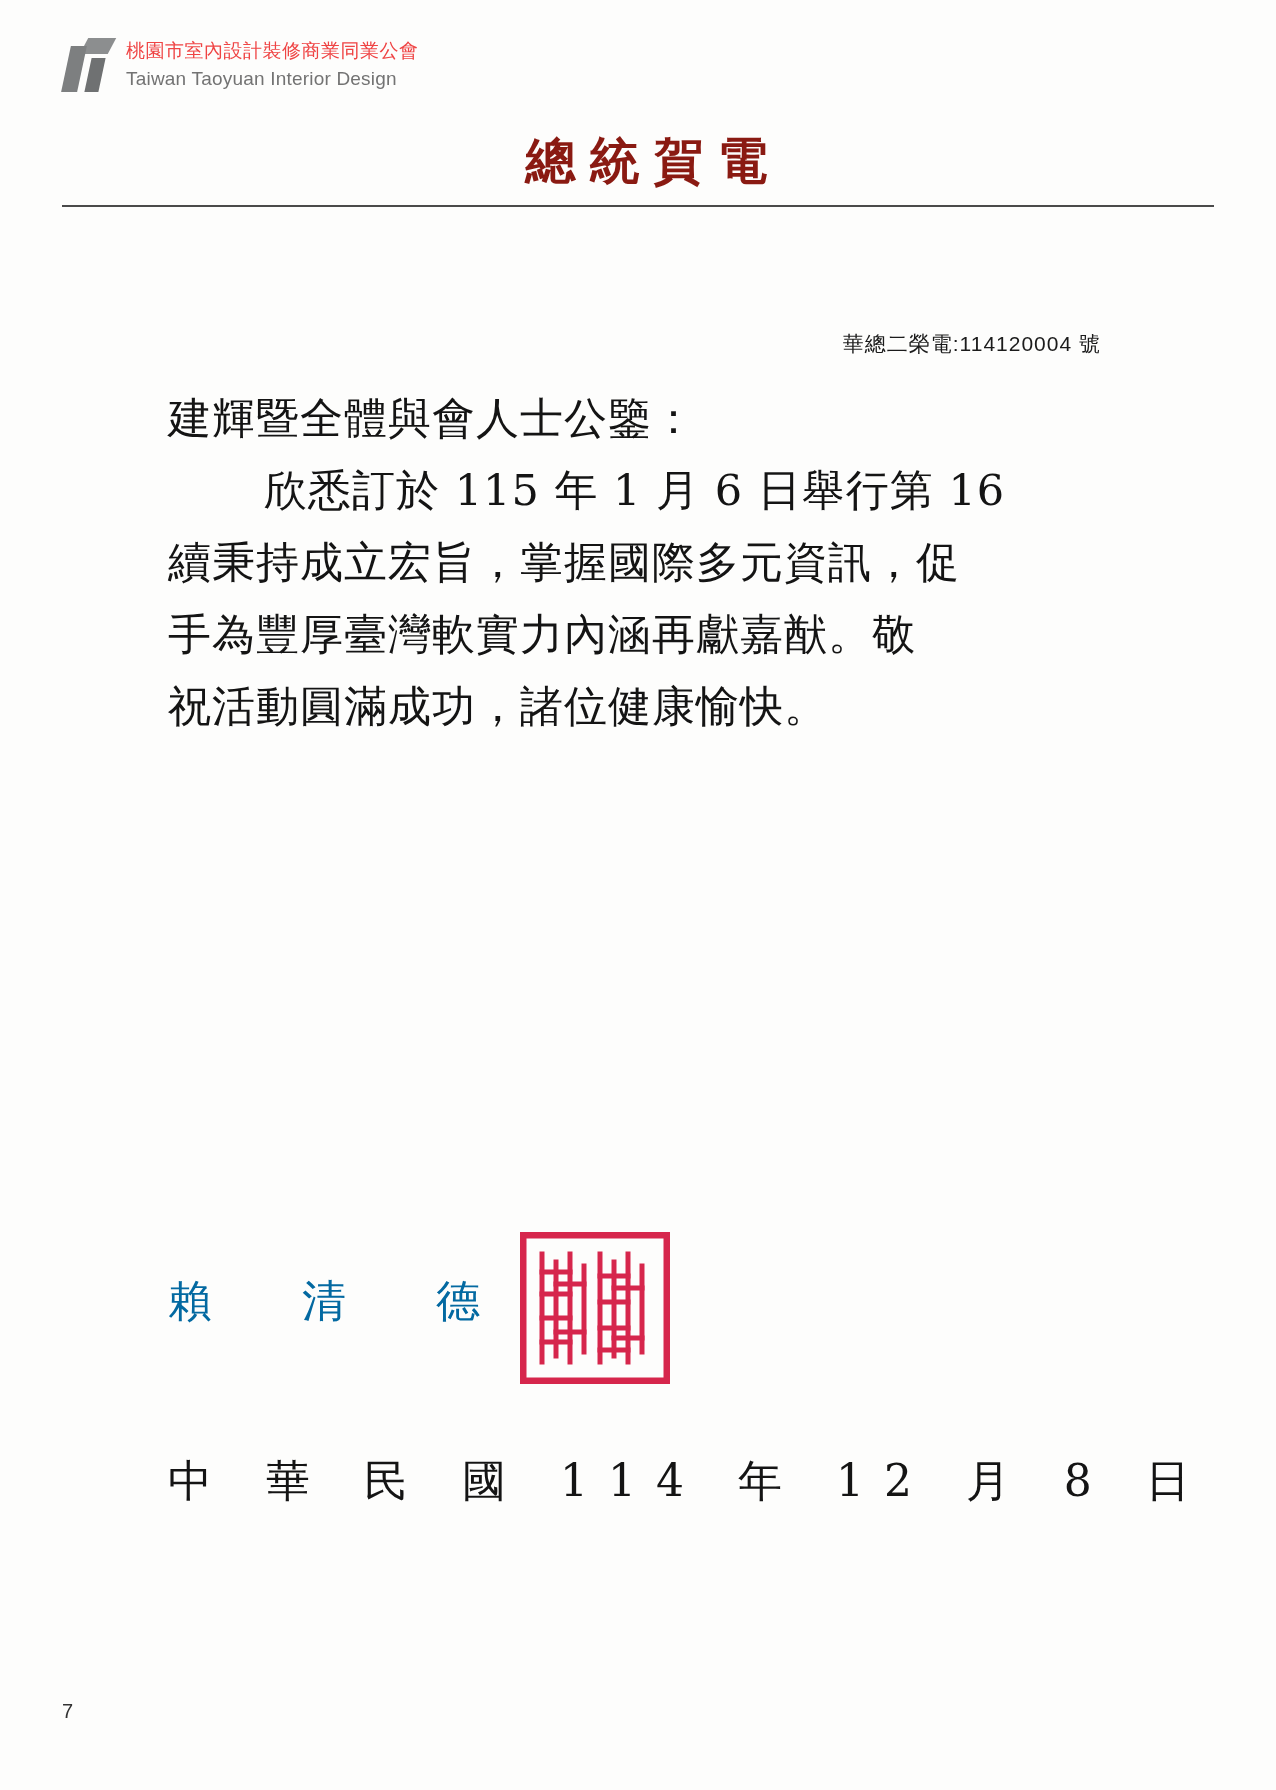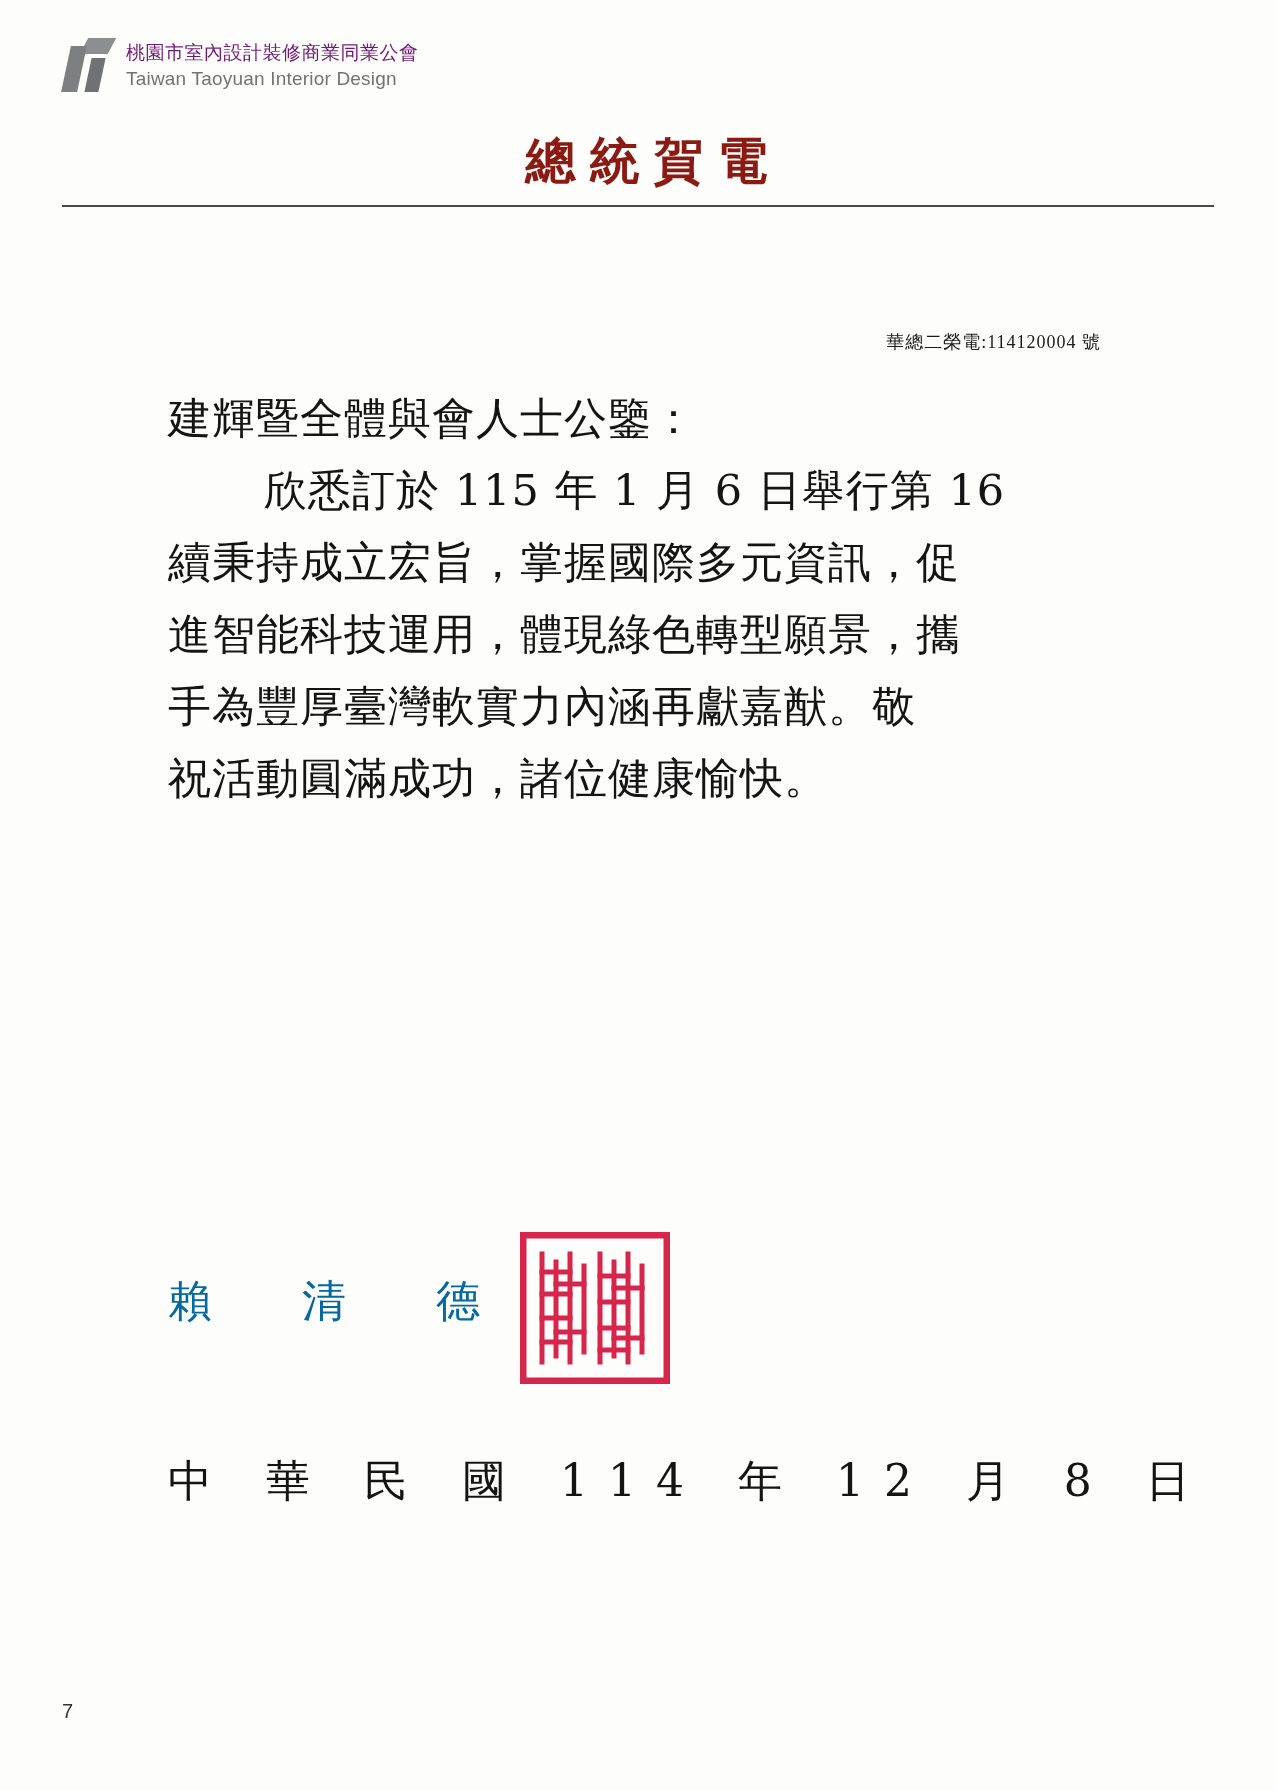--- a/index.html
+++ b/index.html
@@ -65,24 +65,24 @@
     background: #6f7172;
     transform: skewX(-12deg);
   }
   .logo-text {
     display: flex;
     flex-direction: column;
     justify-content: flex-start;
     padding-top: 2px;
   }
   .logo-cn {
-    font-family: Liberation Serif, serif;
+    font-family: Liberation Mono, monospace;
     font-size: 19px;
     letter-spacing: 0.5px;
-    color: #701a75;
+    color: #ef4444;
     line-height: 1.35;
     white-space: nowrap;
   }
   .logo-en {
     font-family: "Liberation Sans", "DejaVu Sans", sans-serif;
     font-size: 19px;
     letter-spacing: 0.2px;
     color: #737373;
     line-height: 1.35;
     white-space: nowrap;
@@ -111,22 +111,22 @@
     top: 205px;
     height: 2px;
     background: #4a4a4a;
   }
 
   
   .doc-number {
     position: absolute;
     right: 175px;
     top: 330px;
-    font-family: Liberation Serif, serif;
-    font-size: 18px;
+    font-family: Liberation Sans, sans-serif;
+    font-size: 21px;
     color: #1b1b1b;
     letter-spacing: 1px;
     white-space: nowrap;
   }
 
   
   .body-text {
     position: absolute;
     left: 168px;
     right: 120px;
@@ -204,21 +204,20 @@
 
   <div class="doc-title">總統賀電</div>
   <div class="rule"></div>
 
   <div class="doc-number">華總二榮電:114120004 號</div>
 
   <div class="body-text">
     <p>建輝暨全體與會人士公鑒：</p>
     <p class="indent">欣悉訂於 115 年 1 月 6 日舉行第 16</p>
     <p>續秉持成立宏旨，掌握國際多元資訊，促</p>
-    <p>進智能科技運用，體現綠色轉型願景，攜</p>
     <p>手為豐厚臺灣軟實力內涵再獻嘉猷。敬</p>
     <p>祝活動圓滿成功，諸位健康愉快。</p>
   </div>
 
   <div class="signature-name">賴 清 德</div>
 
   <div class="seal">
     <svg viewBox="0 0 150 152" width="150" height="152" aria-hidden="true">
       <rect x="3" y="3" width="144" height="146" fill="none" stroke="#d6264c" stroke-width="7"></rect>
       <g stroke="#d6264c" stroke-width="5" fill="none" stroke-linecap="square">

